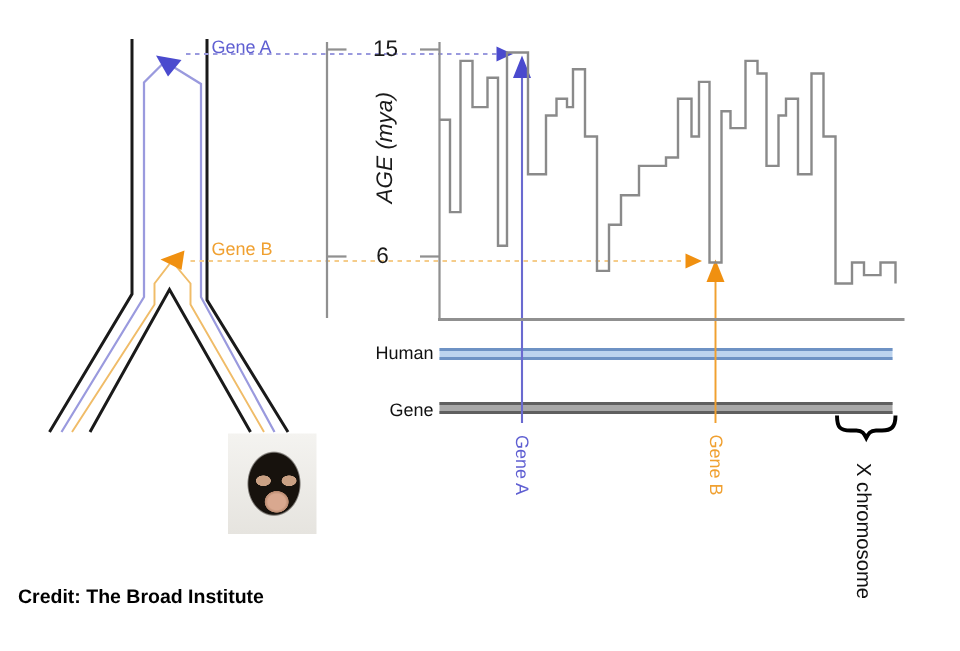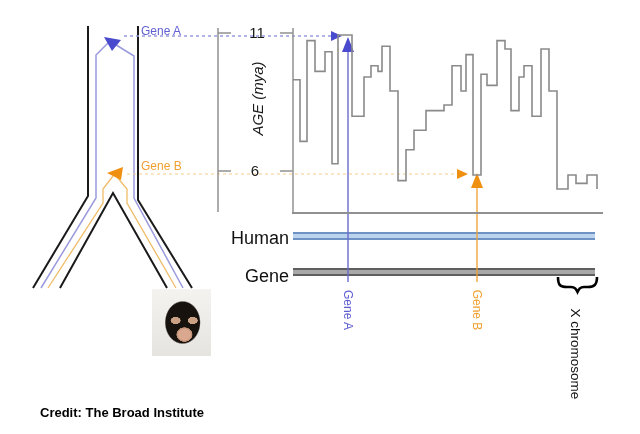--- a/index.html
+++ b/index.html
@@ -6,21 +6,21 @@
   .canvas{position:relative;width:632px;height:434px;background:#ffffff;overflow:hidden;
           font-family:"Liberation Sans",sans-serif;}
   svg.layer{position:absolute;left:0;top:0;z-index:2;pointer-events:none;}
   .txt{position:absolute;z-index:3;white-space:nowrap;}
   .gene-a-c{color:#5f5fd2;}
   .gene-b-c{color:#f0a030;}
   .lbl-gene-top{font-size:12px;}
   .tick-num{font-size:15px;color:#1a1a1a;text-align:center;}
   .age-label{font-size:15px;font-style:italic;color:#1a1a1a;text-align:center;
              transform:rotate(-90deg);transform-origin:center;}
-  .chrom-label{font-size:18px;color:#111;text-align:right;}
+  .chrom-label{font-size:12px;color:#111;text-align:right;}
   .rot-down{transform:rotate(90deg);transform-origin:center;text-align:center;}
   .lbl-gene-bottom{font-size:12px;}
   .x-chrom{font-size:13.5px;color:#111;}
   .credit{font-size:13px;font-weight:bold;color:#000;}
   .bar{position:absolute;z-index:1;}
   .bar-human{left:293px;top:232px;width:302px;height:4px;background:#bcd3ee;
              border-top:2px solid #6e92c4;border-bottom:2px solid #6e92c4;}
   .bar-chimp{left:293px;top:268px;width:302px;height:4px;background:#a8a8a8;
              border-top:2px solid #5f5f5f;border-bottom:2px solid #5f5f5f;}
   .photo{position:absolute;z-index:1;}
@@ -88,26 +88,26 @@
 
     <path d="M 293 79.79999999999998 H 300 V 141.39999999999998 H 307 V 40.59999999999998 H 315 V 71.40000000000002 H 325 V 51.79999999999999 H 332 V 163.79999999999998 H 338 V 35 H 352 V 116.20000000000002 H 364 V 77 H 371 V 65.79999999999998 H 378 V 71.40000000000002 H 382 V 46.20000000000001 H 390 V 91 H 398 V 180.6 H 406 V 149.79999999999998 H 414 V 130.20000000000002 H 426 V 110.59999999999998 H 444 V 105 H 452 V 65.79999999999998 H 461 V 91 H 466 V 54.59999999999998 H 473 V 175 H 481 V 74.20000000000002 H 487 V 85.40000000000002 H 497 V 40.59999999999998 H 505 V 49 H 511 V 110.59999999999998 H 519 V 77 H 524 V 65.79999999999998 H 532 V 116.20000000000002 H 541 V 49 H 549 V 91 H 557 V 189 H 568 V 175 H 576 V 183.4 H 587 V 175 H 597 V 189" fill="none" stroke="#8a8a8a" stroke-width="1.6" stroke-linejoin="miter"></path>
 
     <path d="M558,277 C558,285 560,287 567,287 L571,287 C575,287 576,289 577.5,292
              C579,289 580,287 584,287 L588,287 C594,287 597,285 597,277" fill="none" stroke="#000" stroke-width="2.6"></path>
   </svg>
 
   <div class="txt lbl-gene-top gene-a-c" style="left:141px;top:24px;">Gene A</div>
   <div class="txt lbl-gene-top gene-b-c" style="left:141px;top:159px;">Gene B</div>
 
-  <div class="txt tick-num" style="left:243px;top:24px;width:28px;">11</div>
+  <div class="txt tick-num" style="left:243px;top:24px;width:28px;">15</div>
   <div class="txt tick-num" style="left:241px;top:162px;width:28px;">6</div>
   <div class="txt age-label" style="left:187px;top:90px;width:140px;height:17px;">AGE (mya)</div>
 
   <div class="txt chrom-label" style="left:231px;top:228px;width:58px;">Human</div>
   <div class="txt chrom-label" style="left:231px;top:266px;width:58px;">Gene</div>
 
   <div class="txt lbl-gene-bottom gene-a-c rot-down" style="left:323px;top:303px;width:50px;height:14px;">Gene A</div>
   <div class="txt lbl-gene-bottom gene-b-c rot-down" style="left:452px;top:303px;width:50px;height:14px;">Gene B</div>
 
   <div class="txt x-chrom rot-down" style="left:516px;top:346px;width:118px;height:16px;">X chromosome</div>
 
-  <div class="txt credit" style="left:12px;top:405px;margin-left:28px;">Credit: The Broad Institute</div>
+  <div class="txt credit" style="left:12px;top:390px;">Credit: The Broad Institute</div>
 </div>
 
 </body></html>

